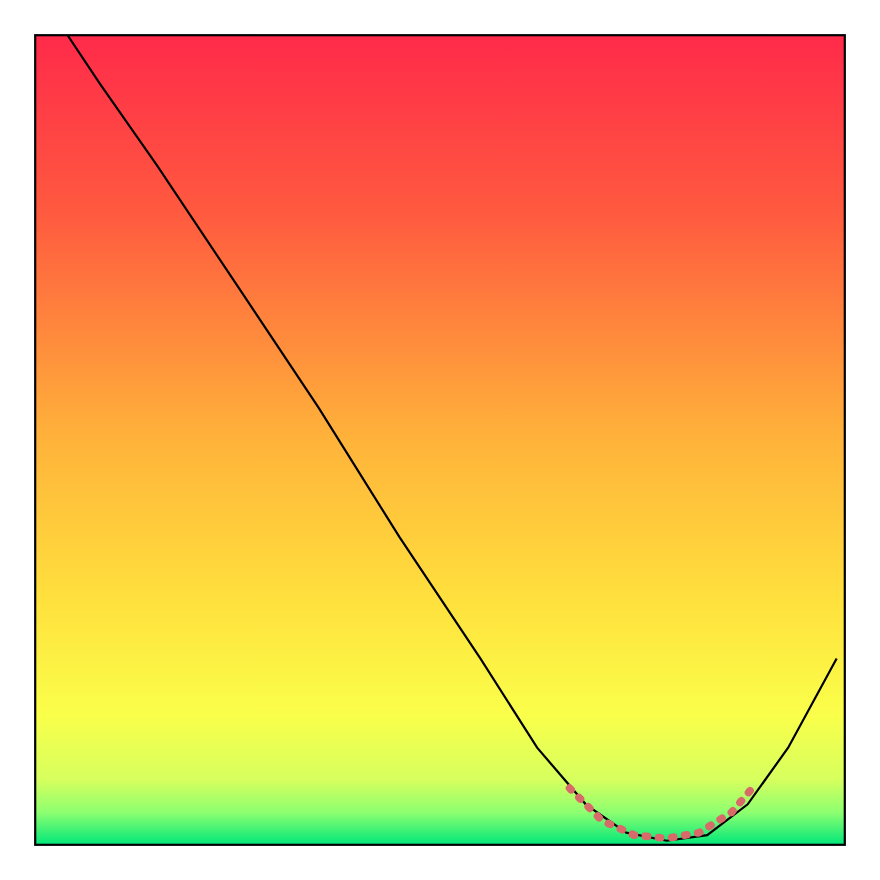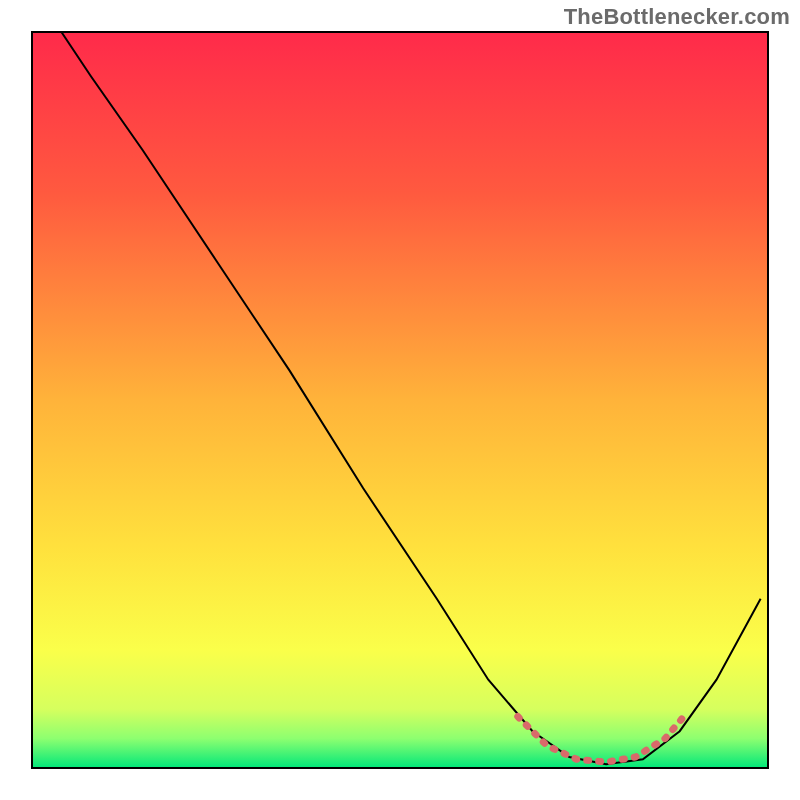--- a/index.html
+++ b/index.html
@@ -32,21 +32,20 @@
     top: 0;
     width: 800px;
     height: 800px;
     display: block;
   }
 </style>
 </head>
 <body>
 <div class="frame">
 
-  <div class="attribution">TheBottlenecker.com</div>
 
   <svg class="plot" viewBox="0 0 800 800">
     <defs>
       <linearGradient id="bg-grad" x1="0" y1="0" x2="0" y2="1">
           <stop offset="0.0%" stop-color="#ff2a4a"></stop>
           <stop offset="22.0%" stop-color="#ff5a3f"></stop>
           <stop offset="50.0%" stop-color="#ffb33a"></stop>
           <stop offset="70.0%" stop-color="#ffe13d"></stop>
           <stop offset="84.0%" stop-color="#faff4a"></stop>
           <stop offset="92.0%" stop-color="#d6ff5e"></stop>

